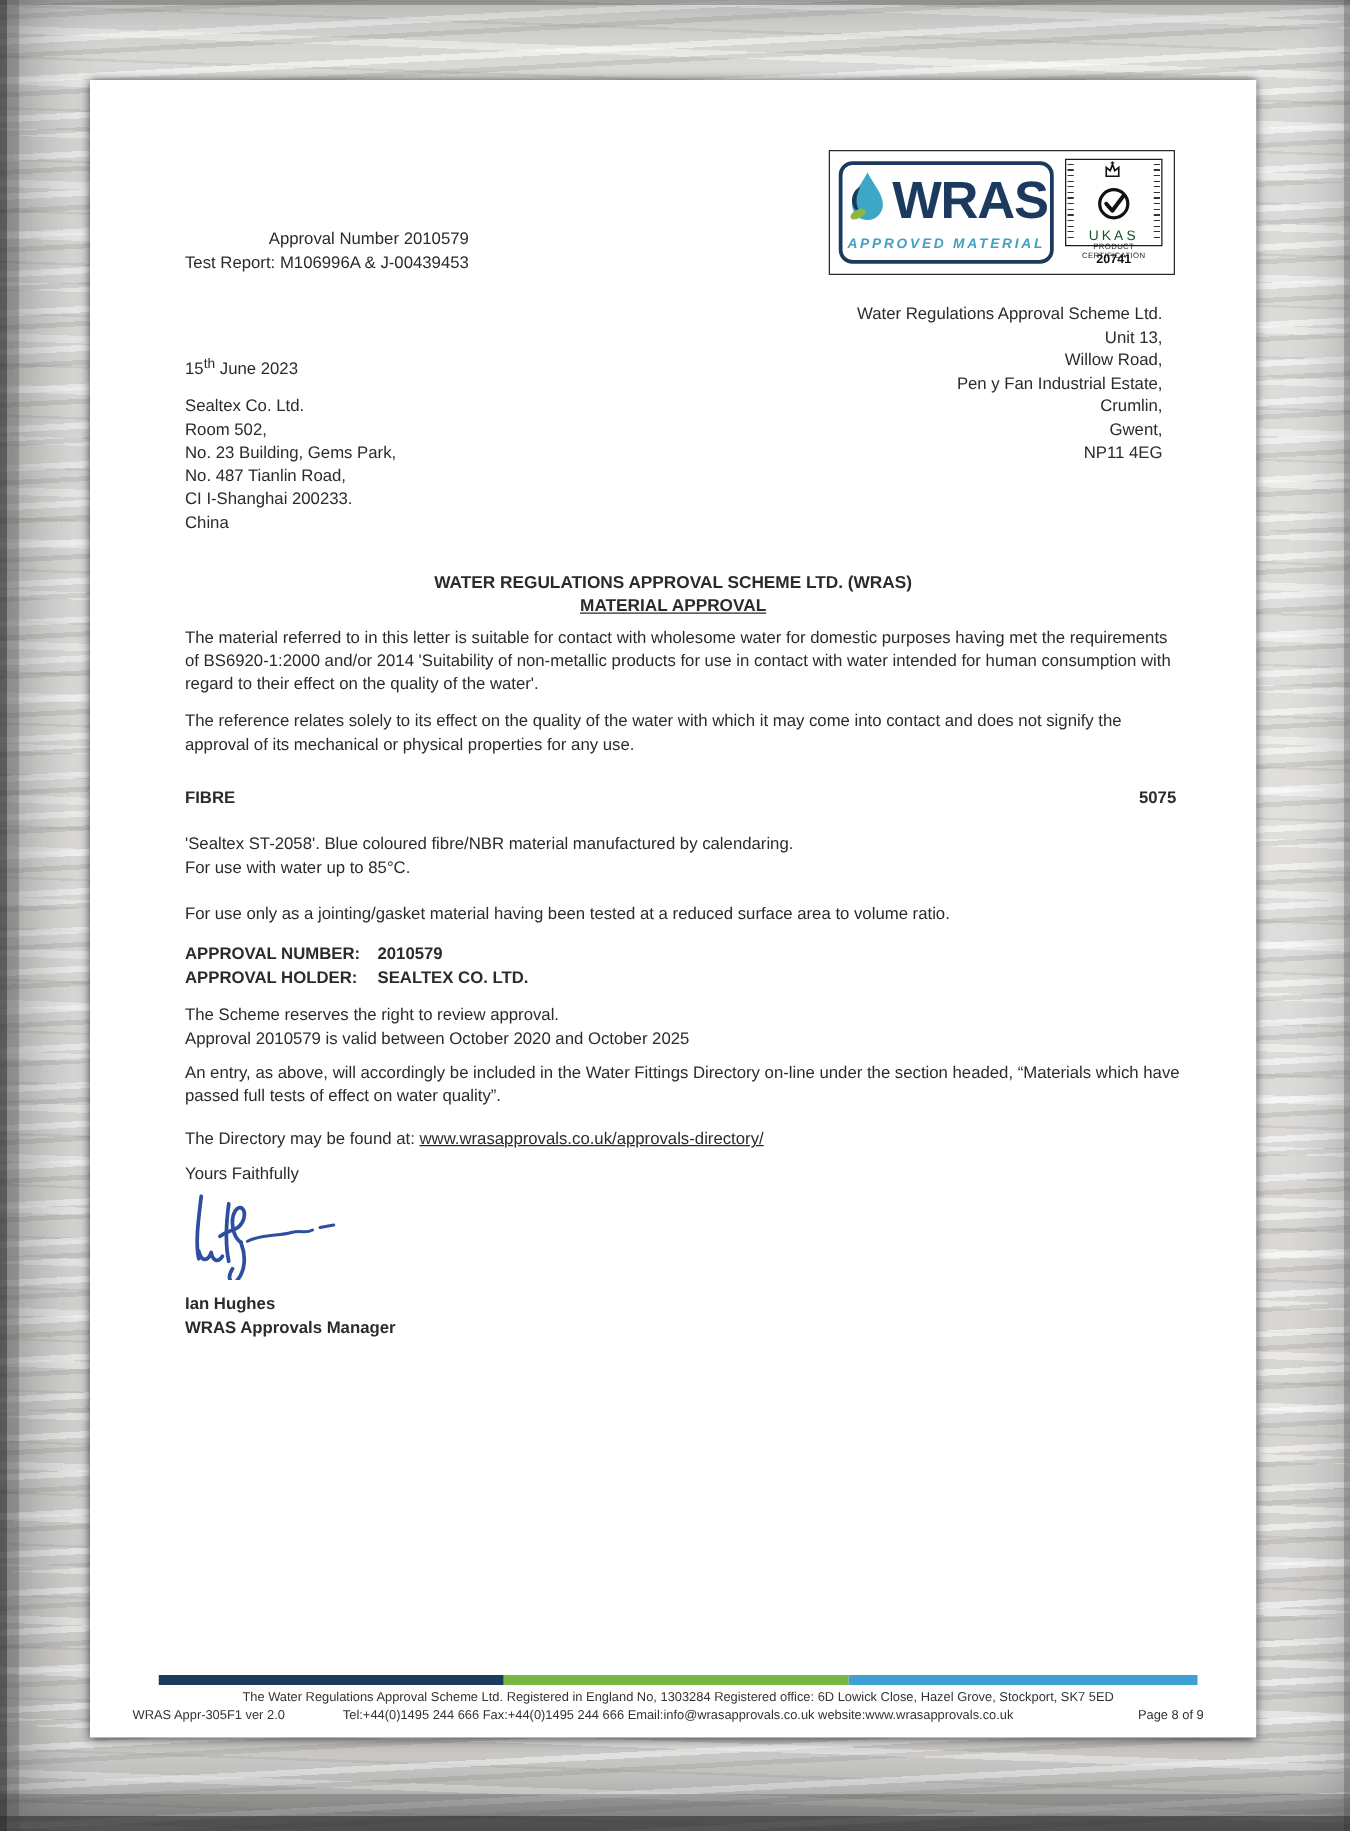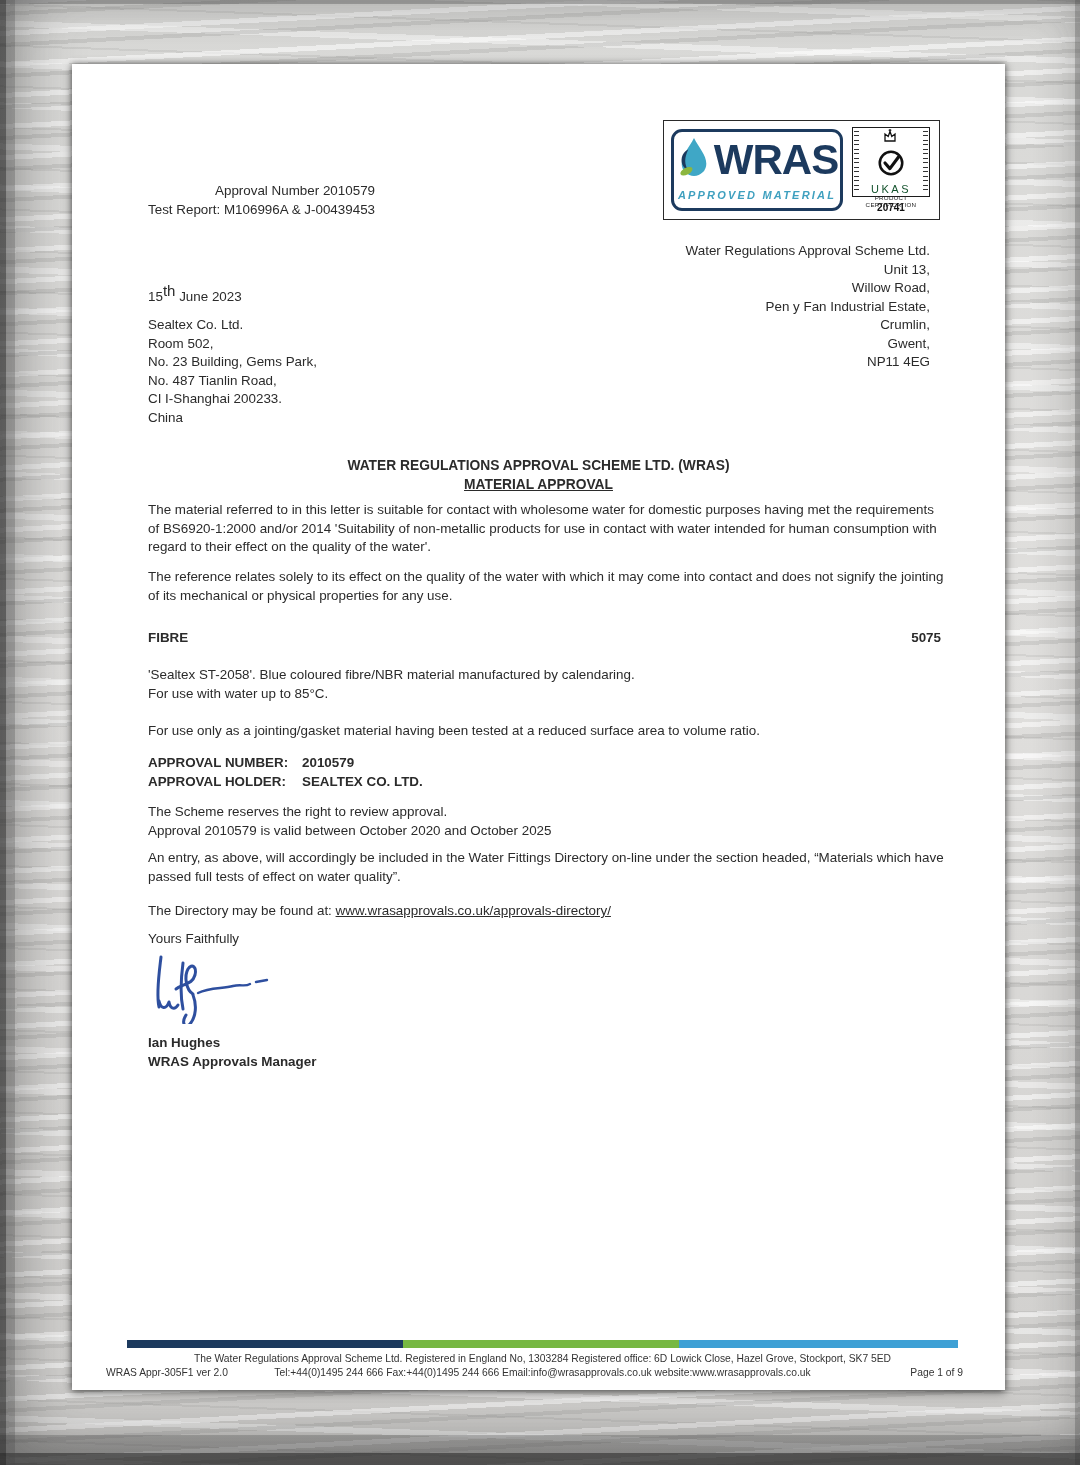--- a/index.html
+++ b/index.html
@@ -40,21 +40,21 @@
     display:flex;flex-direction:column;align-items:center;padding-top:1px;}
   .ticks{position:absolute;top:3px;bottom:3px;width:5px;
     background:repeating-linear-gradient(to bottom,#333 0 1px,rgba(0,0,0,0) 1px 4.5px);}
   .ticks.l{left:1px;} .ticks.r{right:1px;}
   .ukas-word{font-size:11px;font-weight:normal;letter-spacing:2.5px;color:#14532d;line-height:12px;margin-top:0px;}
   .ukas-small{font-size:6.2px;line-height:6.5px;color:#222;letter-spacing:.3px;}
   .ukas-num{font-size:10px;font-weight:bold;color:#111;margin-top:2px;}
   
   .sender{right:75px;top:178px;text-align:right;}
   .date-line{left:76px;top:218px;}
-  sup{font-size:15px;}
+  sup{font-size:11px;}
   .recipient{left:76px;top:252px;}
   
   .heading{left:0;top:392px;width:933px;text-align:center;font-weight:bold;font-size:13.8px;line-height:19px;}
   .heading .u{text-decoration:underline;}
   
   .p1{left:76px;top:437px;}
   .p2{left:76px;top:504px;}
   .fibre-label{left:76px;top:565px;}
   .fibre-code{right:64px;top:565px;}
   .product{left:76px;top:602px;}
@@ -148,21 +148,21 @@
     <div>CI I-Shanghai 200233.</div>
     <div>China</div>
   </div>
 
   <div class="abs heading">
     <div>WATER REGULATIONS APPROVAL SCHEME LTD. (WRAS)</div>
     <div class="u">MATERIAL APPROVAL</div>
   </div>
 
   <div class="abs para p1">The material referred to in this letter is suitable for contact with wholesome water for domestic purposes having met the requirements of BS6920-1:2000 and/or 2014 'Suitability of non-metallic products for use in contact with water intended for human consumption with regard to their effect on the quality of the water'.</div>
-  <div class="abs para p2">The reference relates solely to its effect on the quality of the water with which it may come into contact and does not signify the jointing of its mechanical or physical properties for any use.</div>
+  <div class="abs para p2">The reference relates solely to its effect on the quality of the water with which it may come into contact and does not signify the approval of its mechanical or physical properties for any use.</div>
 
   <div class="abs fibre-label b">FIBRE</div>
   <div class="abs fibre-code b">5075</div>
 
   <div class="abs product">
     <div>'Sealtex ST-2058'. Blue coloured fibre/NBR material manufactured by calendaring.</div>
     <div>For use with water up to 85°C.</div>
   </div>
 
   <div class="abs usage">For use only as a jointing/gasket material having been tested at a reduced surface area to volume ratio.</div>
@@ -203,15 +203,15 @@
   </div>
 
   <div class="abs bar">
     <div class="seg1"></div>
     <div class="seg2"></div>
     <div class="seg3"></div>
   </div>
   <div class="abs foot1">The Water Regulations Approval Scheme Ltd. Registered in England No, 1303284 Registered office: 6D Lowick Close, Hazel Grove, Stockport, SK7 5ED</div>
   <div class="abs foot2">Tel:+44(0)1495 244 666 Fax:+44(0)1495 244 666 Email:info@wrasapprovals.co.uk website:www.wrasapprovals.co.uk</div>
   <div class="abs form-ref">WRAS Appr-305F1 ver 2.0</div>
-  <div class="abs page-ind">Page 1 of 9</div>
+  <div class="abs page-ind">Page 8 of 9</div>
 
 </div>
 
 </body></html>

